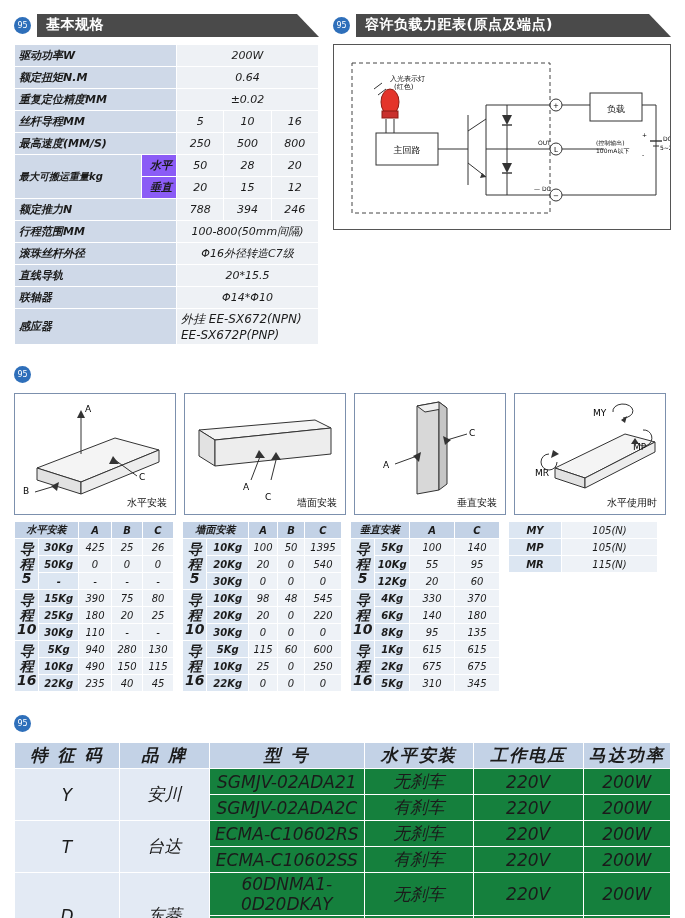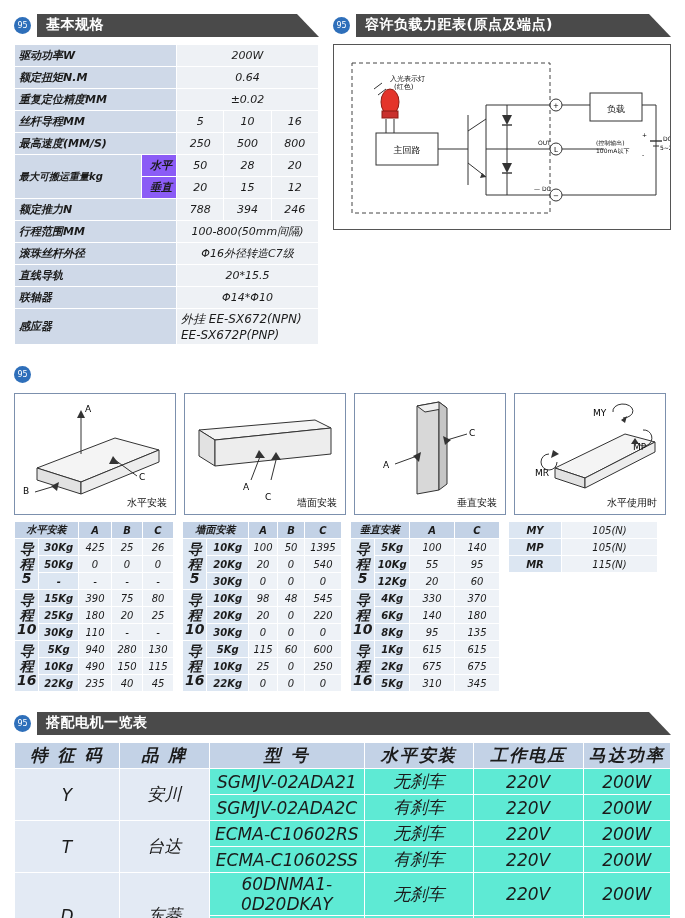--- a/index.html
+++ b/index.html
@@ -46,21 +46,21 @@
   .lt td,.lt th{border:1px solid #fff;height:16px;text-align:center;padding:0 2px;font-weight:normal;}
   .lt .hd{background:#c3d2e6;font-weight:bold;}
   .lt .sub{background:#dce6f2;font-weight:bold;}
   .lt .cell{background:#eef2f7;}
   .lt .lead{background:#dce6f2;font-weight:bold;width:15px;font-size:14px;line-height:1.05;}
 
   
   .motor-wrap{padding:0 14px;}
   .motor{width:657px;margin-top:6px;font-size:17px;border-collapse:collapse;}
   .motor th{background:#c3d2e6;border:1px solid #fff;height:20px;font-weight:bold;letter-spacing:2px;}
-  .motor td{background:#5eead4;border:1px solid #fff;height:20px;text-align:center;}
+  .motor td{background:#15803d;border:1px solid #fff;height:20px;text-align:center;}
   .motor td.brandcol{background:#e3eaf4;}
   .motor td.featcol{background:#e3eaf4;}
 
   .svgbox{position:absolute;left:0;top:0;}
 </style>
 </head>
 <body>
 
 <div class="page">
 
@@ -503,23 +503,20 @@
           <td class="cell">115(N)</td>
         </tr>
       </tbody>
         </table>
     </div>
   </div>
 
   <div class="motor-wrap" style="margin-top:18px;">
     <div class="sec-head">
       <div class="sec-badge">95</div>
-      <div class="sec-bar">
-        <span class="sec-title">搭配电机一览表</span>
-      </div>
     </div>
 
     <table class="motor">
       <tbody>
           <tr>
         <th style="width:106px">特 征 码</th>
         <th style="width:90px">品 牌</th>
         <th style="width:155px">型  号</th>
         <th style="width:110px">水平安装</th>
         <th style="width:110px">工作电压</th>

